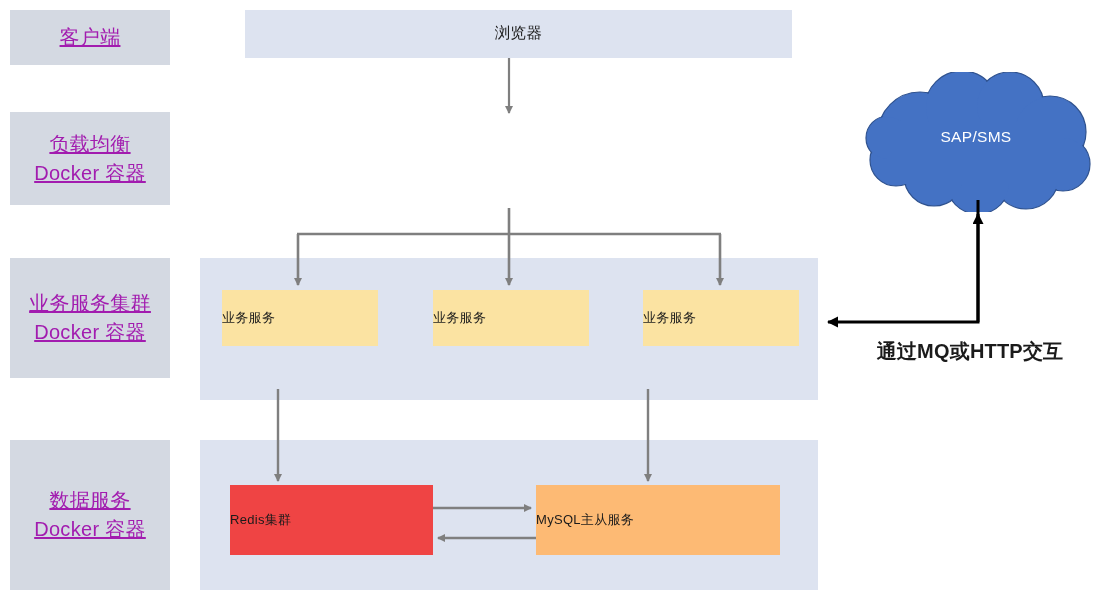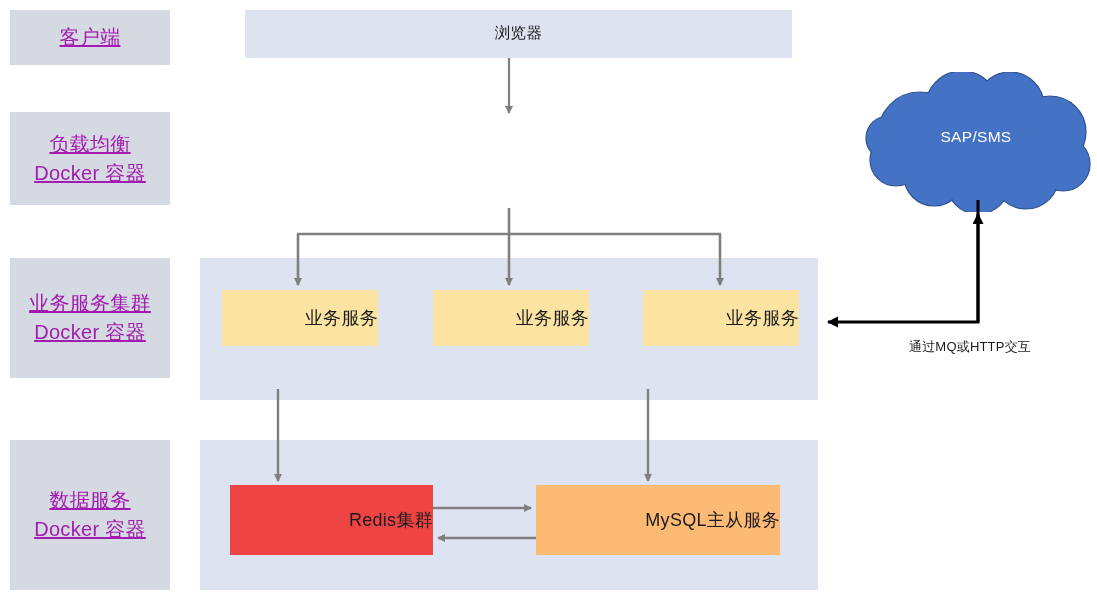--- a/index.html
+++ b/index.html
@@ -44,23 +44,23 @@
     text-align: center;
     font-size: 15.5px;
     color: #1b1b1b;
     letter-spacing: .3px;
   }
   
   .node {
     position: absolute;
     display: flex;
     align-items: center;
-    justify-content: flex-end;
-    text-align: center;
-    font-size: 18px;
+    justify-content: flex-start;
+    text-align: center;
+    font-size: 13px;
     color: #1b1b1b;
     letter-spacing: .3px;
   }
   .node.svc   { background: #fbe3a2; }
   .node.redis { background: #ef4444; }
   .node.mysql { background: #fdba74; }
 
   
   #wires {
     position: absolute;
@@ -87,23 +87,24 @@
     font-size: 15.5px;
     color: #ffffff;
     letter-spacing: .3px;
   }
   #mq-label {
     position: absolute;
     left: 845px;
     top: 338px;
     width: 250px;
     text-align: center;
-    font-size: 13px;
+    font-size: 20px;
     color: #1b1b1b;
     letter-spacing: .2px;
+    font-weight: bold;
   }
 </style>
 </head>
 <body>
 
 <div id="canvas">
 
   <div class="band" style="left:200px; top:10px; width:547px; height:48px;margin-left:45px;">
     <div class="band-title" style="top:13px;">浏览器</div>
   </div>

